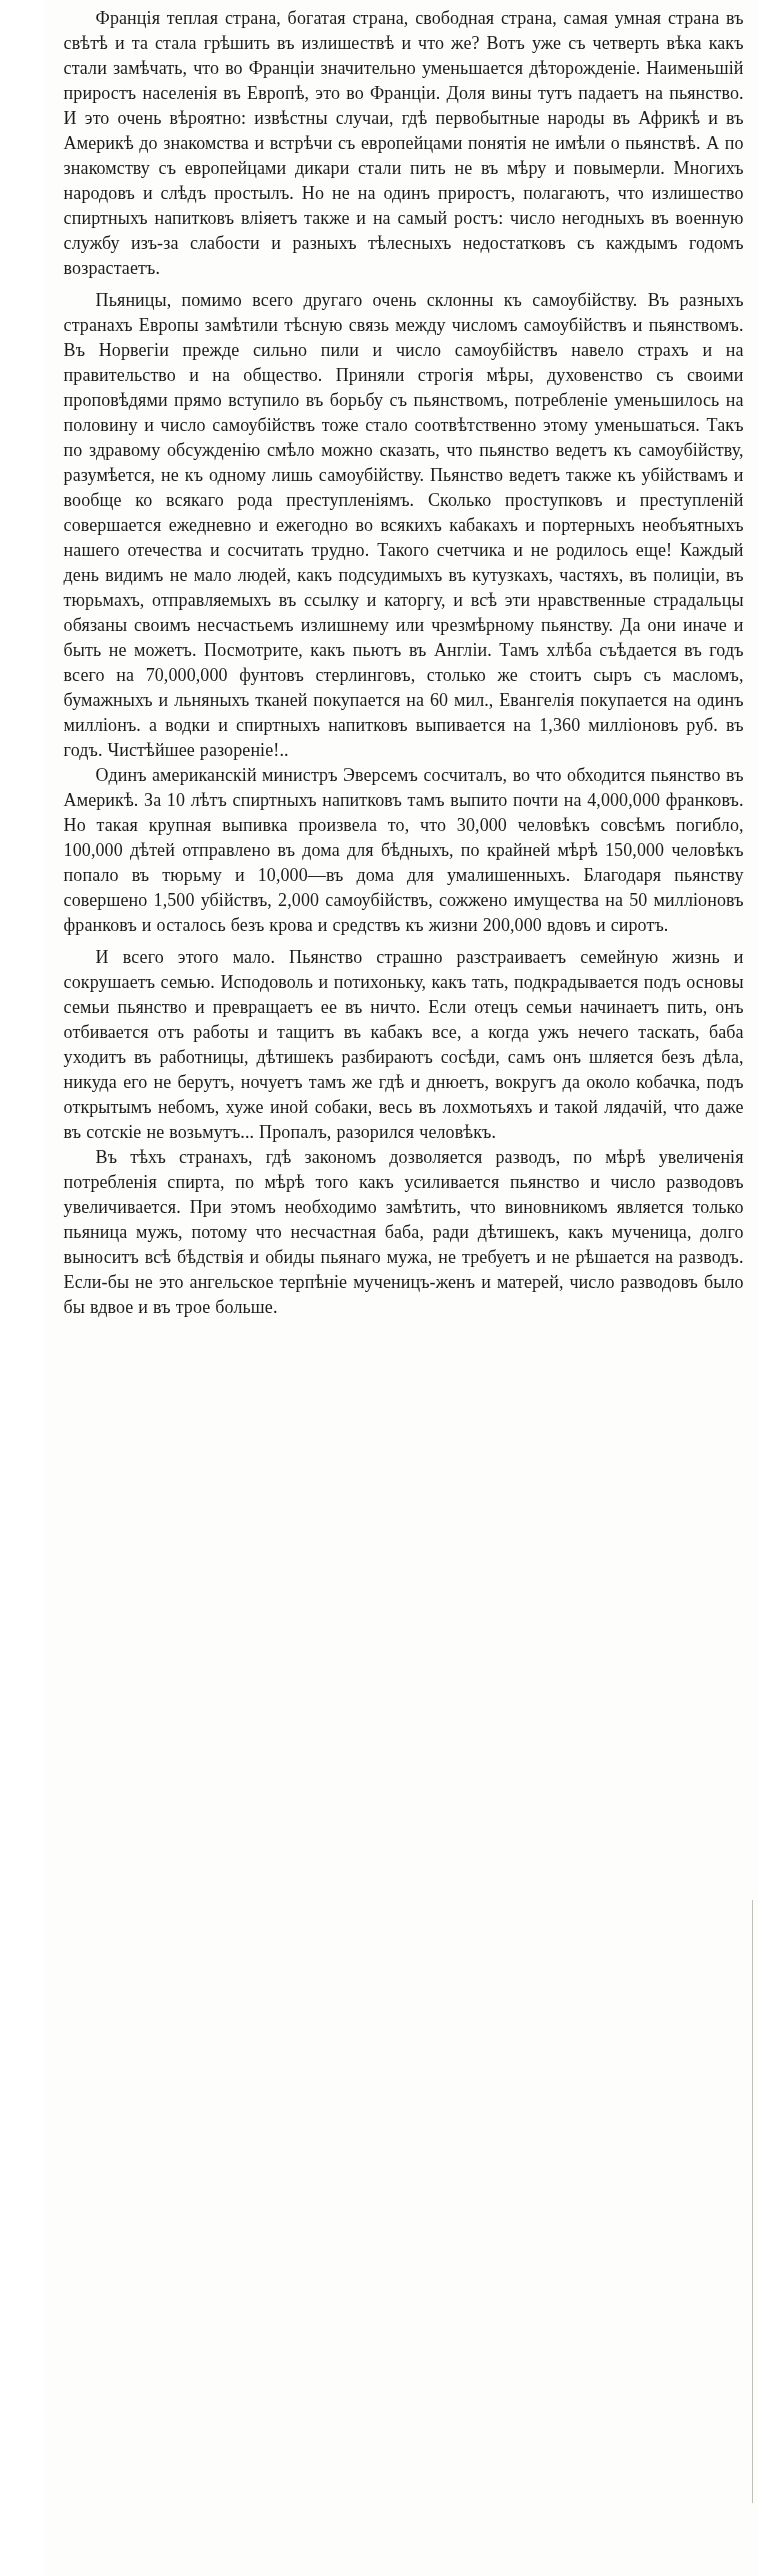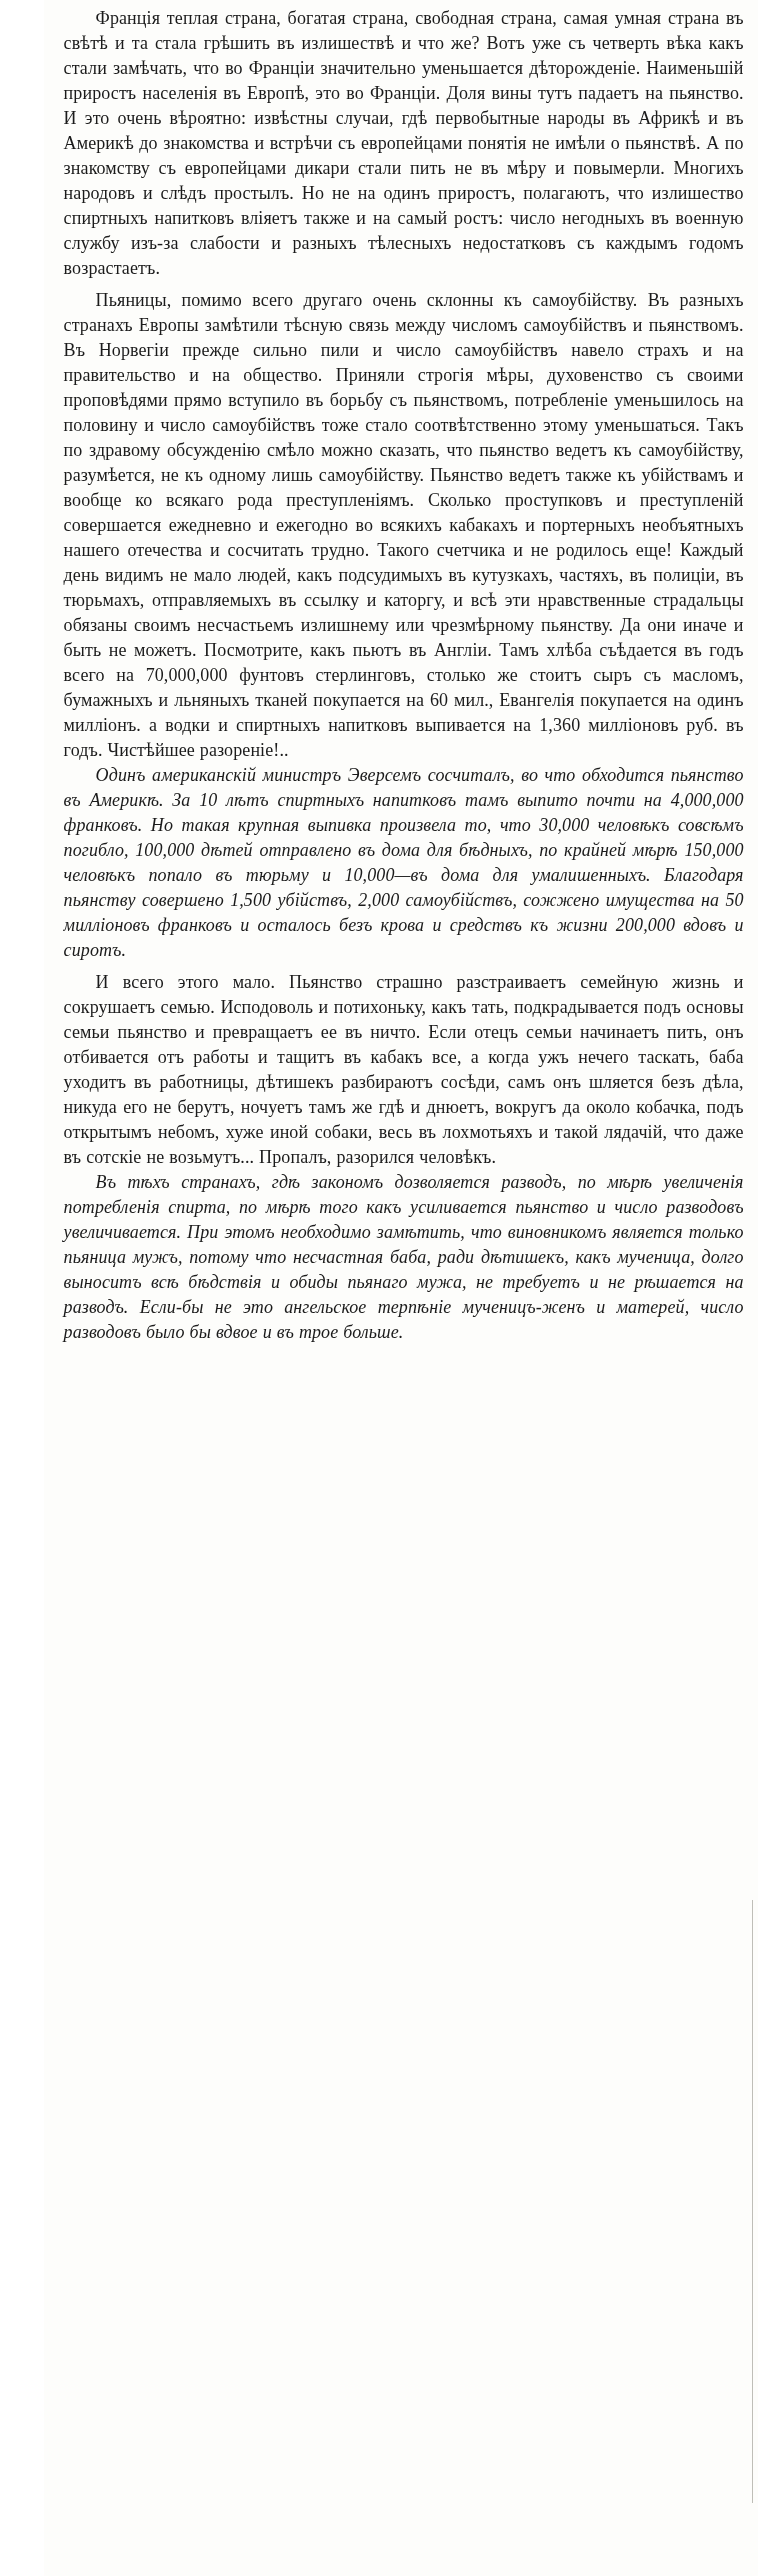--- a/index.html
+++ b/index.html
@@ -44,21 +44,20 @@
     font-size: 18px;
     line-height: 25px;
     letter-spacing: 0.1px;
     text-indent: 32px;
     hyphens: manual;
     word-spacing: 0.4px;
   }
   
   p.para + p.para {
     margin-top: 0;
-    font-style: italic;
   }
   .block-gap {
     height: 7px;
   }
   .hairline {
     position: absolute;
     right: -9.8px;
     width: 1.4px;
     background: #8d8a82;
     opacity: .55;

